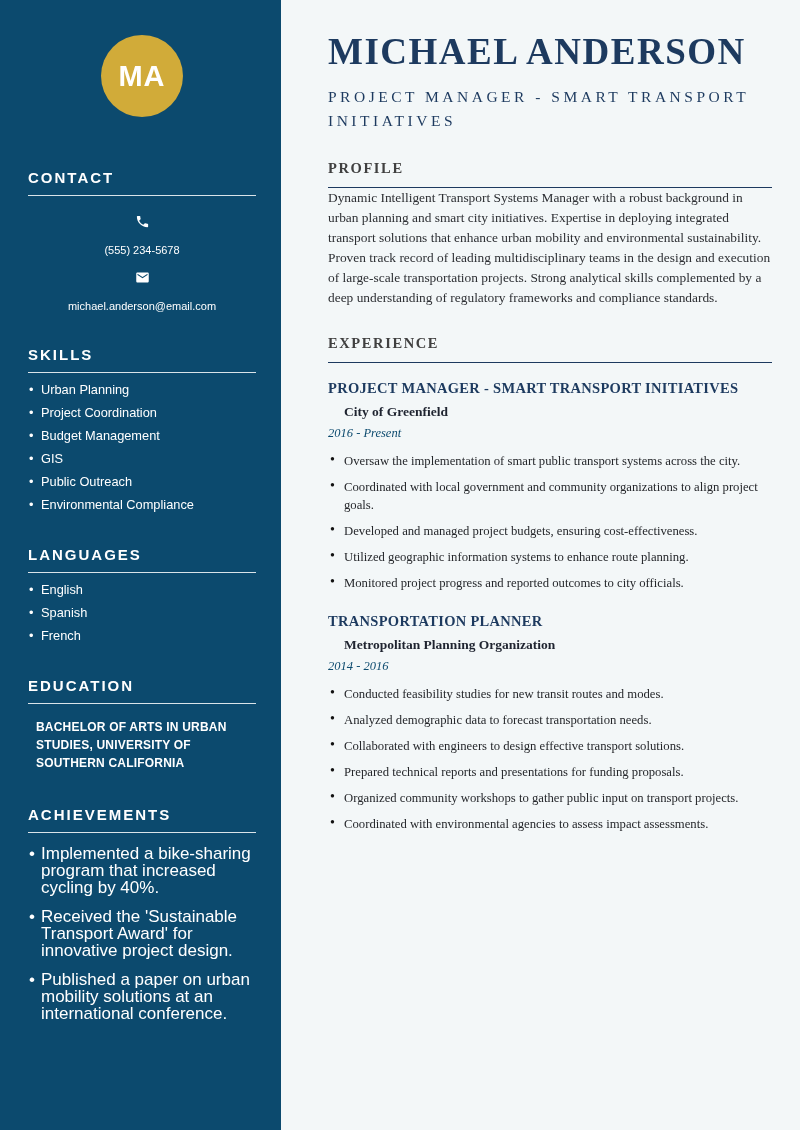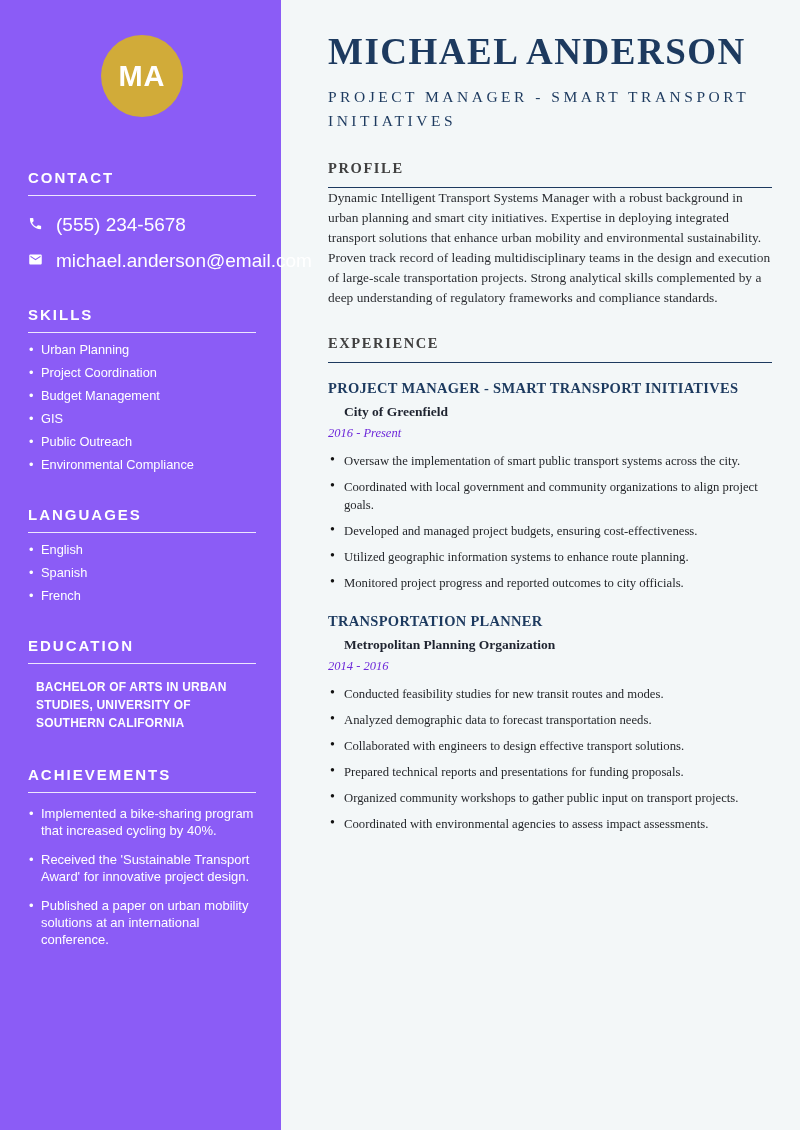--- a/index.html
+++ b/index.html
@@ -8,21 +8,21 @@
     width: 800px; height: 1130px;
     display: flex;
     font-family: "Liberation Sans", sans-serif;
     background: #f3f7f8;
     overflow: hidden;
   }
 
   
   .sidebar {
     width: 281px; min-width: 281px; height: 1130px;
-    background: #8b5cf6;
+    background: #0c4a6e;
     color: #ffffff;
     padding: 35px 25px 20px 28px;
   }
   .avatar {
     width: 82px; height: 82px; border-radius: 50%;
     background: #d1ab39; color: #ffffff;
     display: flex; align-items: center; justify-content: center;
     font-size: 29px; font-weight: bold; letter-spacing: 1px;
     margin: 0 auto;
   }
@@ -31,41 +31,41 @@
   .side-heading {
     font-size: 15px; font-weight: bold; letter-spacing: 2px;
     color: #ffffff;
   }
   .side-rule {
     border: none; border-top: 1px solid rgba(255,255,255,0.85);
     margin: 9px 0 0 0;
   }
   .contact-row {
     display: flex; align-items: center; gap: 13px;
-    margin-top: 14px; font-size: 19px;
+    margin-top: 14px; font-size: 11px; flex-direction: column;
   }
   .contact-row.first { margin-top: 18px; }
   .contact-row svg { flex: 0 0 auto; }
   .side-list {
     list-style: none; margin: 10px 0 0 0; padding: 0;
     font-size: 12.8px;
   }
   .side-list li {
     position: relative; padding-left: 13px; margin-top: 9px;
     line-height: 14px;
   }
   .side-list li::before {
     content: "\2022"; position: absolute; left: 1px; top: 0;
   }
   .edu-text {
     margin: 14px 0 0 8px;
     font-size: 12px; font-weight: bold; line-height: 18px;
     letter-spacing: 0.2px;
   }
-  .side-list.wrap li { line-height: 17px; margin-top: 12px; font-size: 13px; }
+  .side-list.wrap li { line-height: 17px; margin-top: 12px; font-size: 17px; }
 
   
   .main {
     flex: 1;
     padding: 30px 28px 20px 47px;
     font-family: Liberation Serif, serif;
   }
   .name {
     margin: 0;
     font-size: 37px; font-weight: 800; letter-spacing: 1.5px;
@@ -94,21 +94,21 @@
   .job-title {
     font-size: 14.5px; font-weight: bold; color: #1d3a5f;
     letter-spacing: 0.3px;
   }
   .job-company {
     margin-top: 7px;
     font-size: 13.5px; font-weight: bold; color: #1f2430; margin-left: 16px;
   }
   .job-dates {
     margin-top: 6px;
-    font-size: 12.5px; font-style: italic; color: #6d28d9;
+    font-size: 12.5px; font-style: italic; color: #0c4a6e;
   }
   .bullet-list {
     list-style: none; margin: 11px 0 0 0; padding: 0;
     font-size: 12.7px; color: #25272b;
   }
   .bullet-list li {
     position: relative; padding-left: 16px; margin-top: 8px;
     line-height: 18px;
   }
   .bullet-list li::before {

